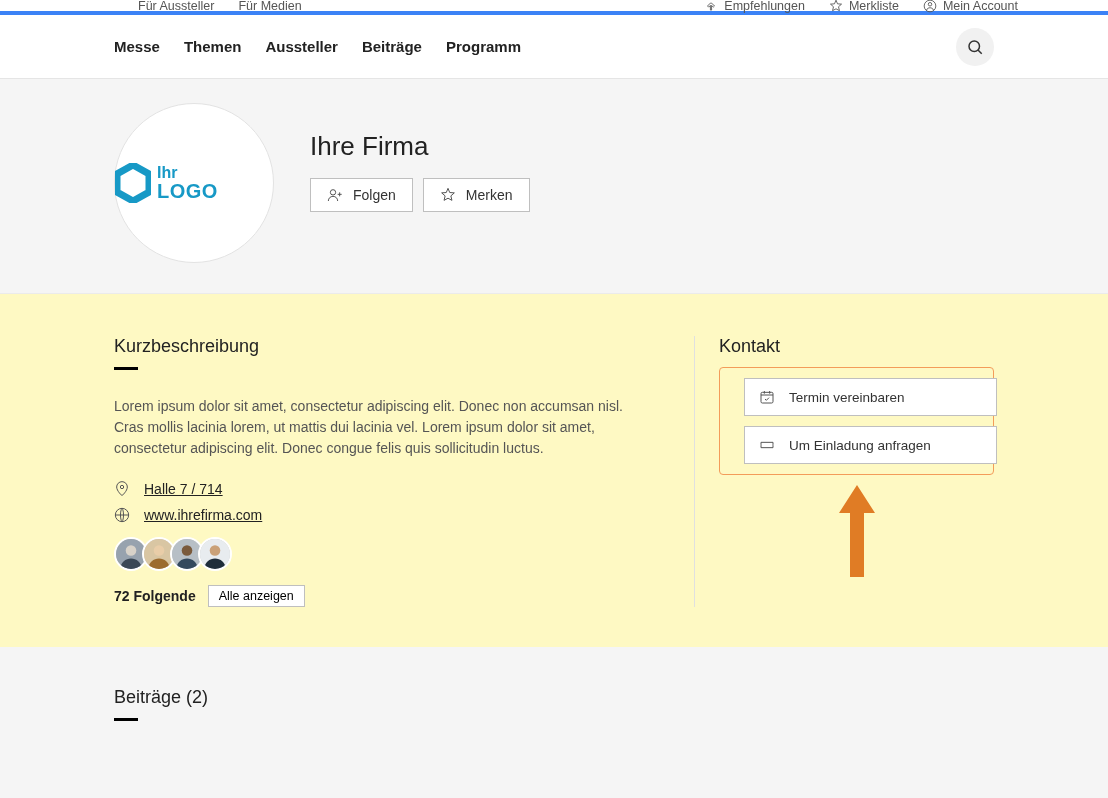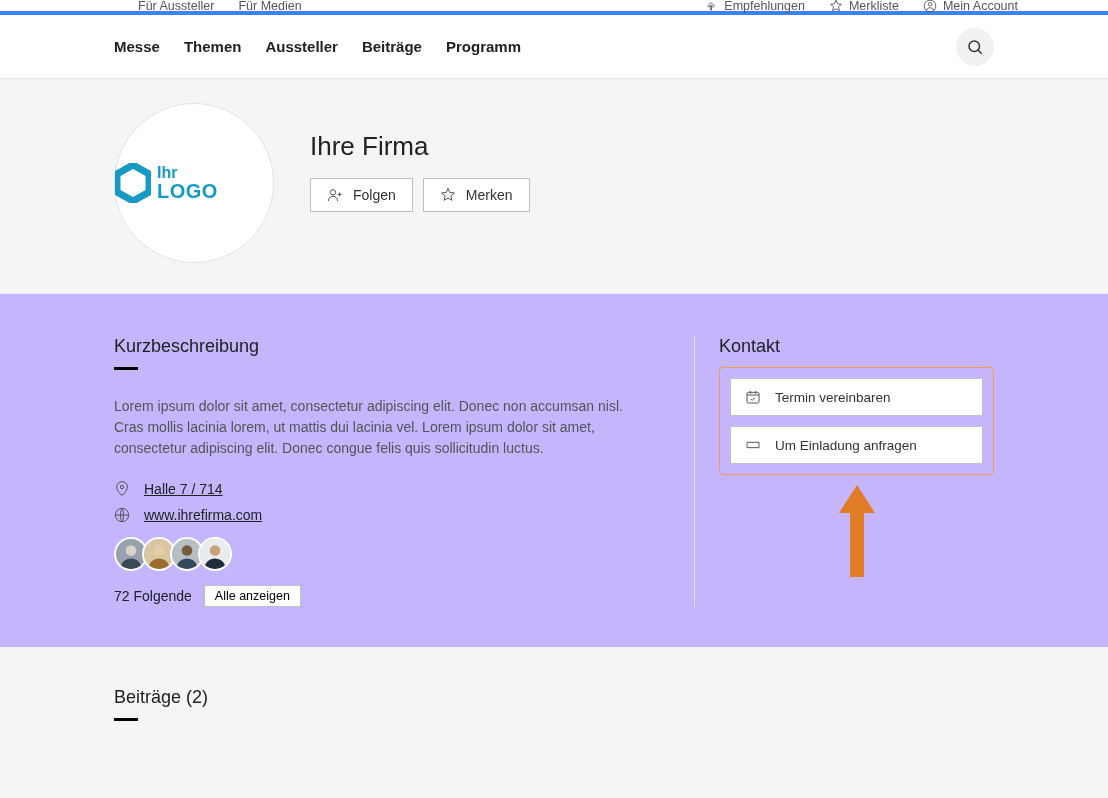--- a/index.html
+++ b/index.html
@@ -31,45 +31,45 @@
   .logo-text .line1 { font-size: 16px; }
   .logo-text .line2 { font-size: 20px; letter-spacing: 0.5px; }
 
   .company-col { padding-top: 28px; }
   .company-title { font-size: 26px; font-weight: 500; margin-bottom: 16px; }
   .btn-row { display: flex; gap: 10px; }
   .outline-btn { display: inline-flex; align-items: center; gap: 10px; border: 1px solid #bfbfbf; background: #fff; padding: 8px 16px; font-size: 14px; cursor: pointer; color: #333; }
   .outline-btn svg { width: 16px; height: 16px; stroke: #555; fill: none; }
 
   
-  .whitesection { background: #c4b5fd; }
+  .whitesection { background: #fef9c3; }
   .whitesection-inner { max-width: 880px; margin: 0 auto; display: flex; padding: 42px 0 40px 0; }
   .leftcol { flex: 1; padding-right: 48px; }
   .rightcol { width: 300px; border-left: 1px solid #e0e0e0; padding-left: 24px; }
 
   .section-title { font-size: 18px; font-weight: 500; margin-bottom: 10px; }
   .title-underline { width: 24px; height: 3px; background: #000; margin-bottom: 26px; }
 
   .desc-text { font-size: 14px; color: #555; line-height: 1.5; margin-bottom: 22px; max-width: 530px; margin-top: 7px; }
 
   .meta-row { display: flex; align-items: center; gap: 14px; font-size: 14px; margin-bottom: 10px; }
   .meta-row svg { width: 16px; height: 16px; stroke: #555; fill: none; }
   .meta-row a { text-decoration: underline; color: #222; }
 
   .avatars { display: flex; margin-top: 14px; margin-bottom: 14px; }
   .avatar { width: 34px; height: 34px; border-radius: 50%; border: 2px solid #fff; margin-left: -6px; overflow: hidden; background: #ccc; }
   .avatar:first-child { margin-left: 0; }
 
   .followers-row { display: flex; align-items: center; gap: 12px; }
-  .followers-count { font-size: 14px; font-weight: 400; }
+  .followers-count { font-size: 14px; font-weight: 700; }
   .showall-btn { border: 1px solid #bfbfbf; background: #fff; padding: 3px 10px; font-size: 12.5px; cursor: pointer; }
 
   
   .kontakt-box { border: 1px solid #f39c5a; border-radius: 4px; padding: 10px; margin-top: 4px; }
-  .kontakt-btn { display: flex; align-items: center; gap: 14px; border: 1px solid #bfbfbf; background: #fff; padding: 10px 14px; font-size: 13.5px; cursor: pointer; width: 100%; margin-bottom: 10px; color: #333; text-align: center; }
+  .kontakt-btn { display: flex; align-items: center; gap: 14px; border: 1px solid #bfbfbf; background: #fff; padding: 10px 14px; font-size: 13.5px; cursor: pointer; width: 100%; margin-bottom: 10px; color: #333; text-align: center; margin-left: 14px; }
   .kontakt-btn:last-child { margin-bottom: 0; }
   .kontakt-btn svg { width: 16px; height: 16px; stroke: #555; fill: none; flex-shrink: 0; }
 
   .arrow-wrap { display:flex; justify-content:center; margin-top: 10px; }
   .arrow-wrap svg { fill: #e07c25; }
 
   
   .bottomsection { background: #f5f5f5; padding: 40px 0 90px 0; }
   .bottomsection-inner { max-width: 880px; margin: 0 auto; }
 

